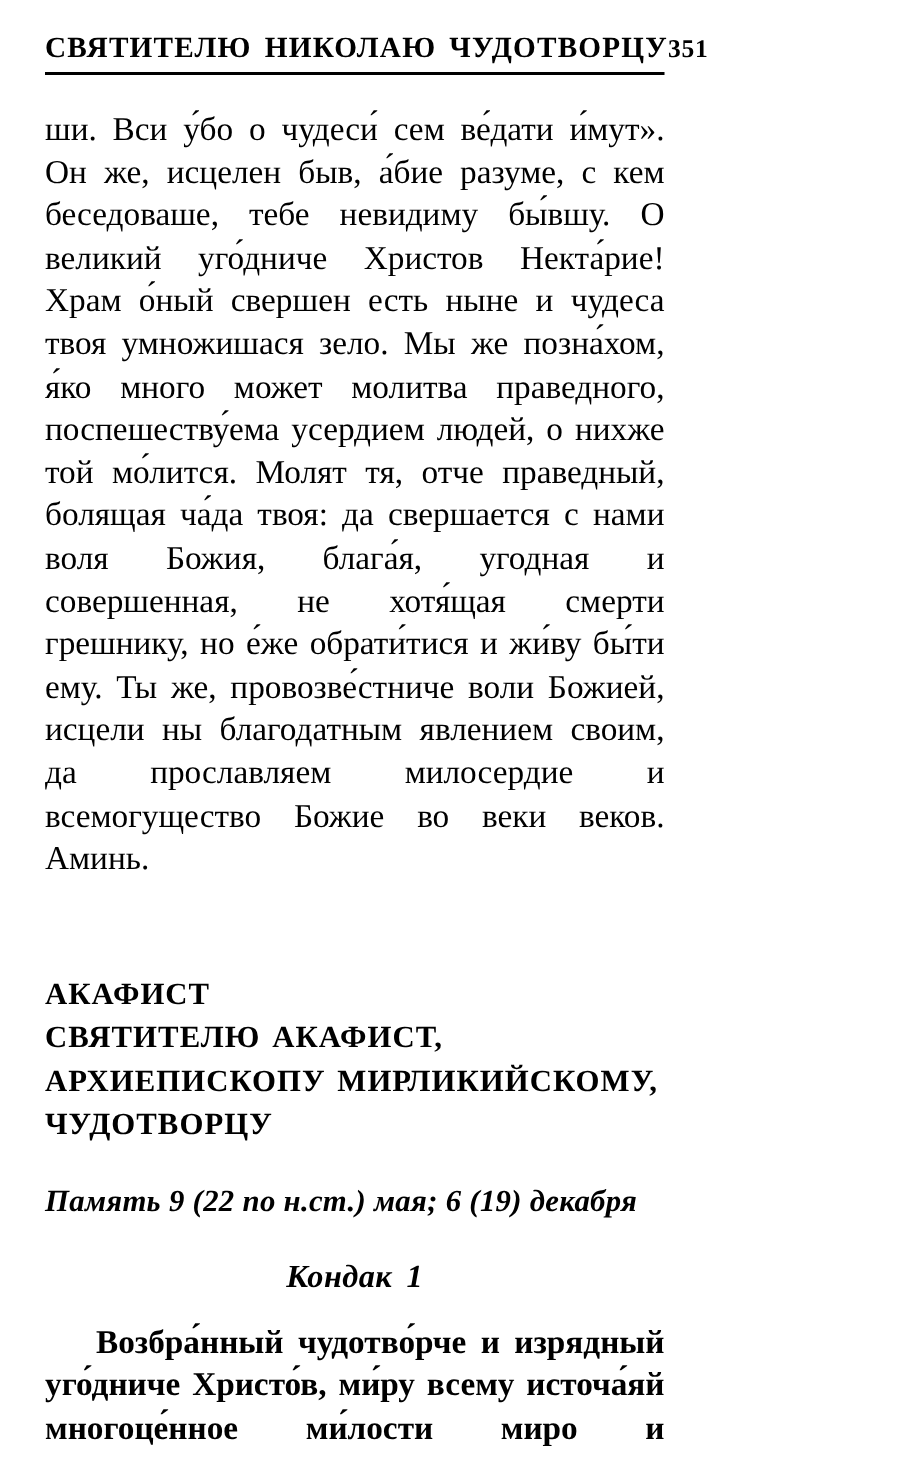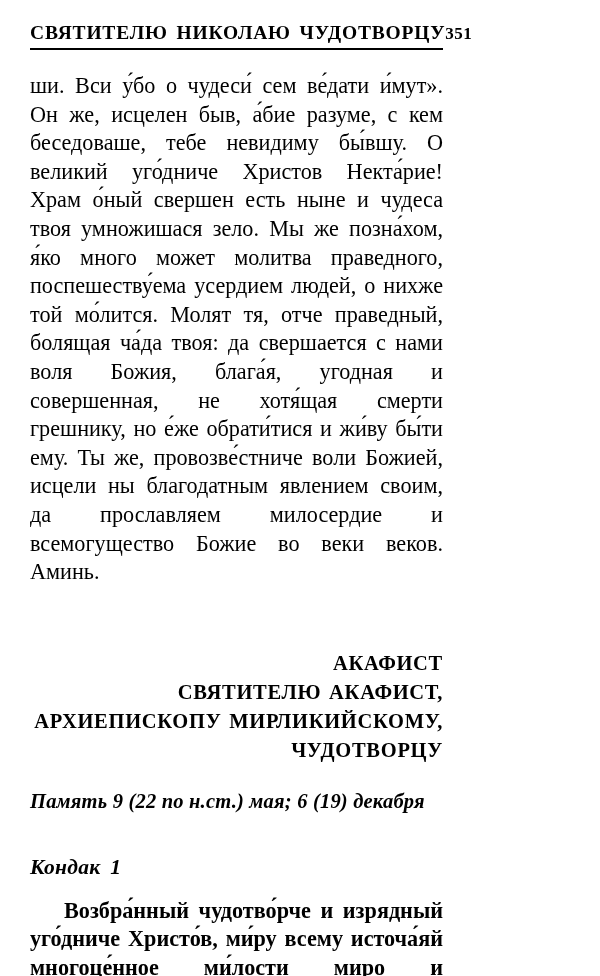--- a/index.html
+++ b/index.html
@@ -61,21 +61,21 @@
     word-spacing: 0.4px;
   }
   p.prose.indent {
     text-indent: 34px;
     font-weight: bold;
   }
 
   
   .akathist-title {
     margin-top: 62px;
-    text-align: right;
+    text-align: left;
     font-weight: bold;
     font-size: 20.5px;
     line-height: 29px;
     letter-spacing: 0.7px;
     word-spacing: 2px;
   }
   .akathist-title .tline {
     display: block;
     white-space: nowrap;
   }
@@ -84,21 +84,22 @@
   .commemoration {
     margin-top: 25px;
     font-style: italic;
     font-weight: bold;
     font-size: 20.5px;
     letter-spacing: 0.2px;
   }
 
   
   .section-label {
-    margin-top: 42px;
+    margin-top: 26px;
+    text-align: center;
     font-style: italic;
     font-weight: bold;
     font-size: 21.5px;
     word-spacing: 4px;
     letter-spacing: 0.3px;
   }
 
   .kontakion-body {
     margin-top: 17px;
   }

